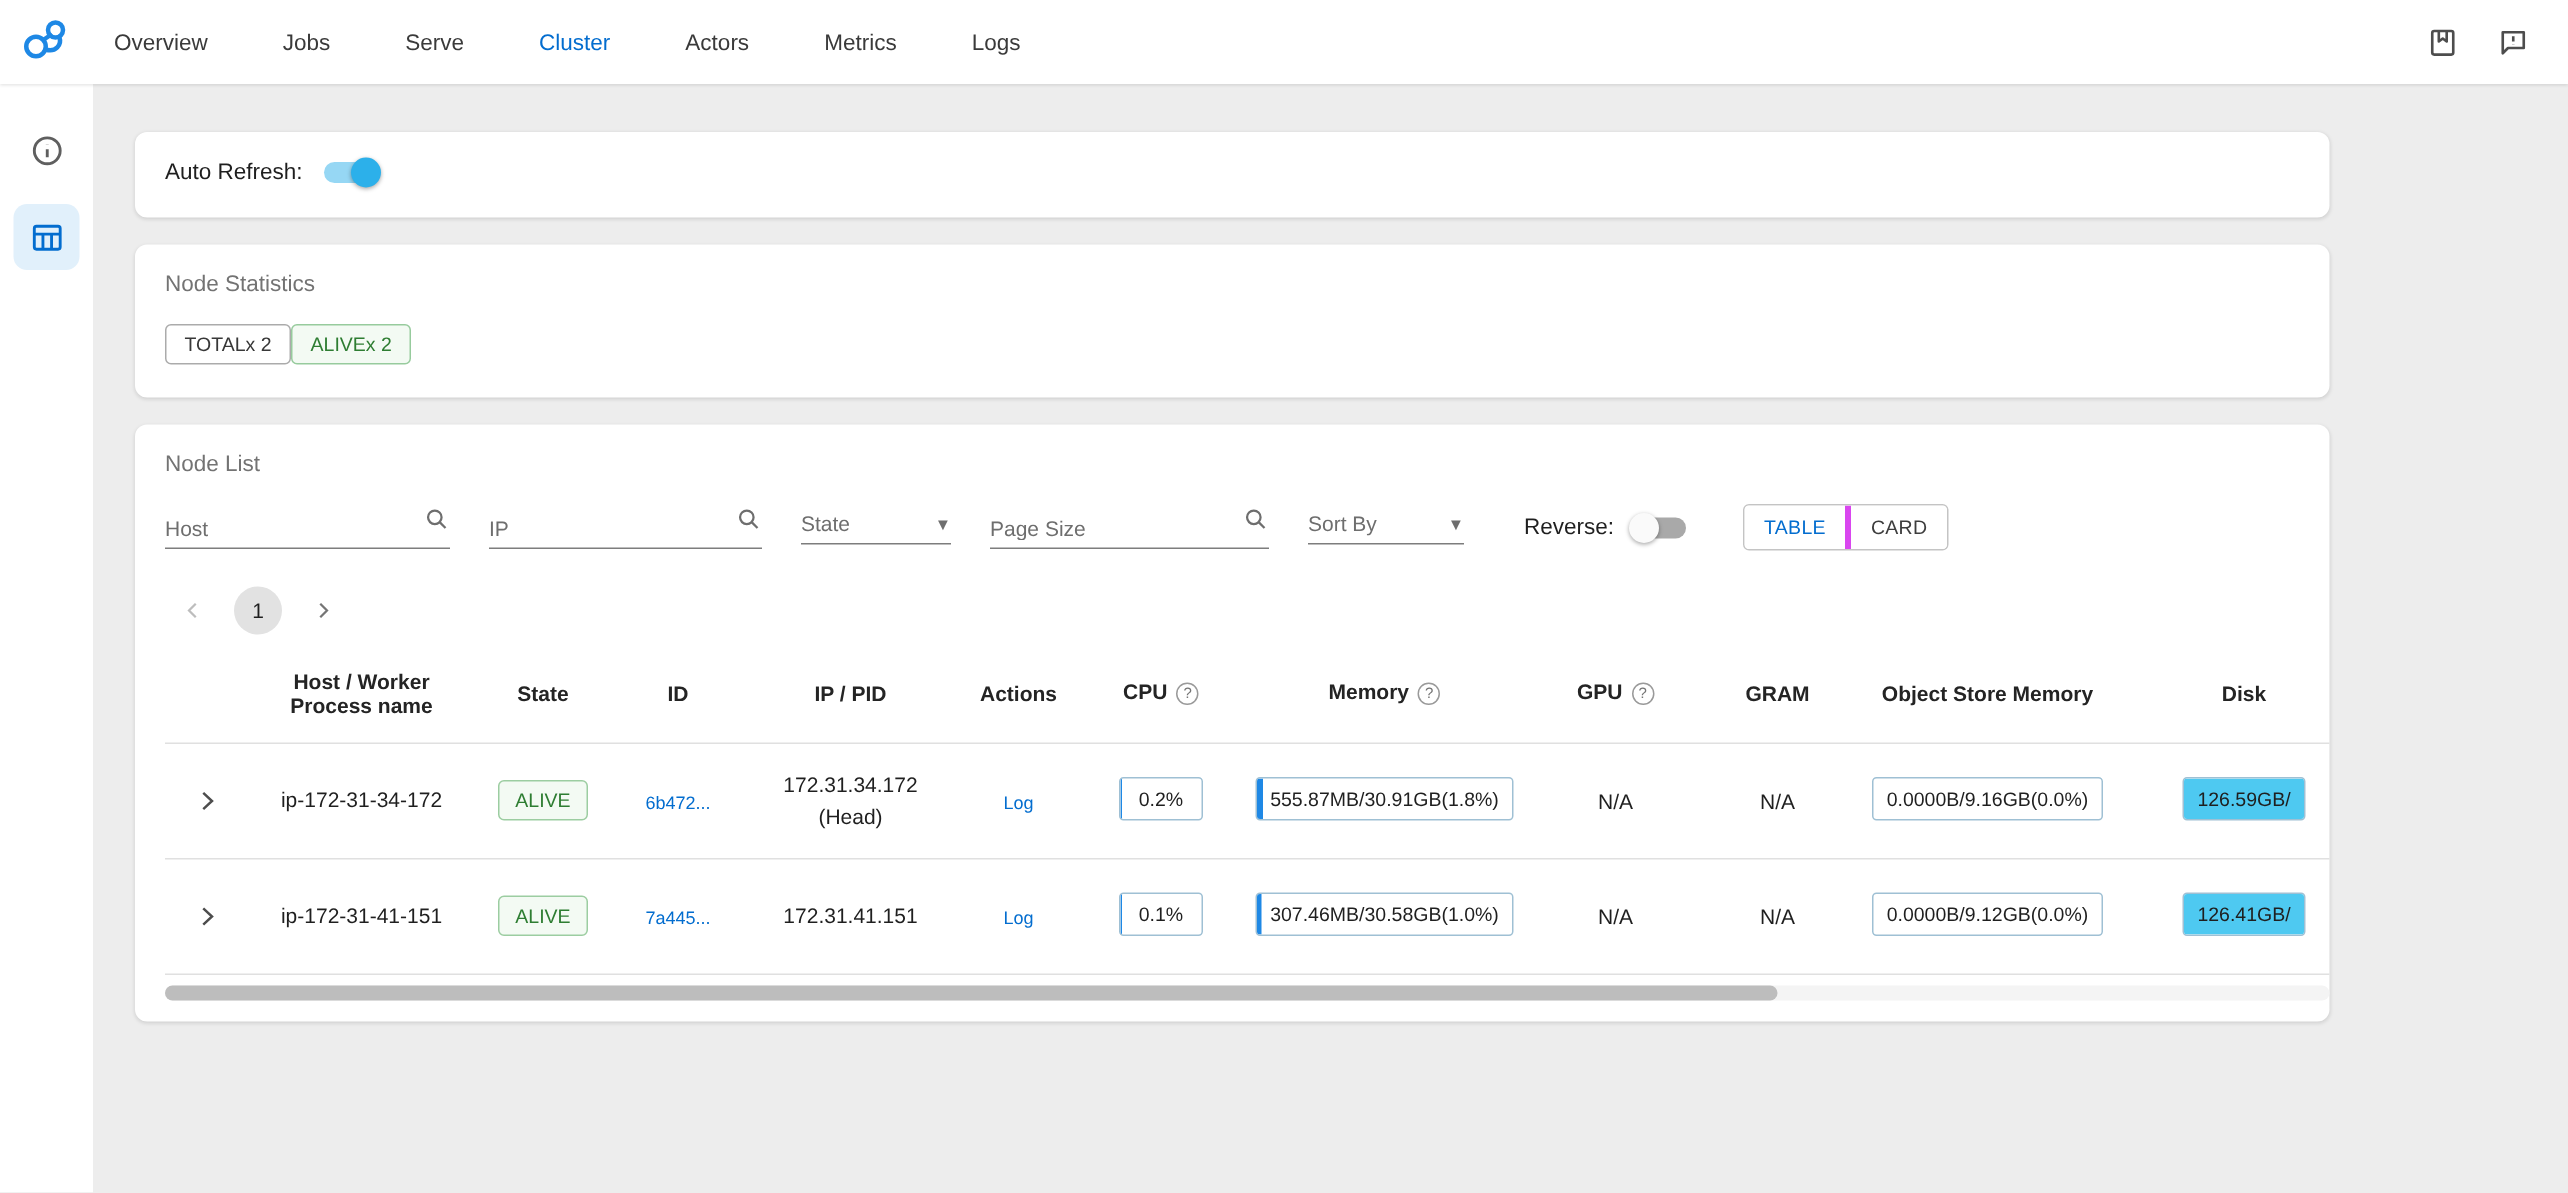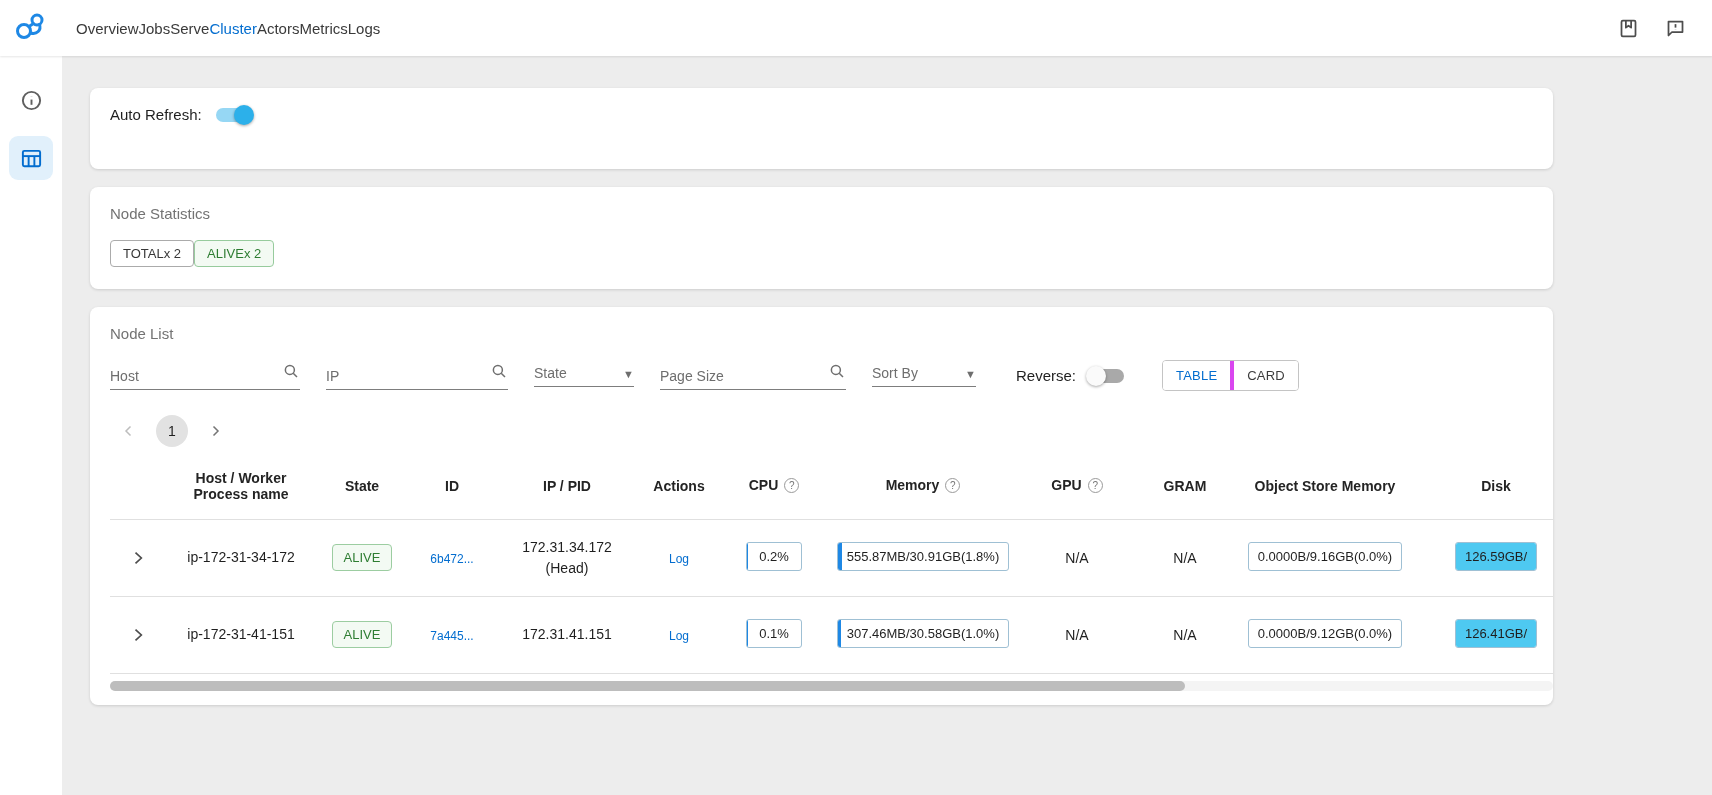--- a/index.html
+++ b/index.html
@@ -12,21 +12,21 @@
     color: #1f1f1f;
   }
 
   
   .navbar {
     position: absolute; top: 0; left: 0; width: 1712px; height: 56px;
     background: #fff; display: flex; align-items: center; z-index: 5;
     box-shadow: 0 1px 2px rgba(0,0,0,0.10);
   }
   .logo { margin: 0 16px 0 12px; display: flex; align-items: center; cursor: pointer; }
-  .nav-items { display: flex; margin-left: 12px; }
+  .nav-items { display: flex; gap: 50px; margin-left: 12px; }
   .nav-item { font-size: 15px; font-weight: 500; color: #3a3a3a; cursor: pointer; text-decoration: none; }
   .nav-item.active { color: #036DCF; }
   .nav-right { margin-left: auto; display: flex; gap: 26px; margin-right: 26px; align-items: center; }
   .nav-icon { cursor: pointer; display: flex; align-items: center; }
 
   
   .sidebar {
     position: absolute; top: 56px; left: 0; width: 62px; bottom: 0;
     background: #fff; display: flex; flex-direction: column; align-items: center;
     padding-top: 22px; gap: 14px; z-index: 4;
@@ -43,21 +43,21 @@
     background: #ededed; padding: 32px 0 0 28px; overflow: hidden;
   }
   .card {
     background: #fff; border-radius: 8px; width: 1463px;
     box-shadow: 0 1px 3px rgba(0,0,0,0.14);
     margin-bottom: 18px; padding: 18px 20px;
   }
 
   
   .card-overline { font-size: 14px; font-weight: 500; letter-spacing: 0.3px; color: #242424; margin-bottom: 20px; }
-  .auto-refresh-row { display: flex; align-items: center; margin-bottom: 28px; font-size: 15px; text-align: center; }
+  .auto-refresh-row { display: flex; align-items: center; margin-bottom: 4px; font-size: 15px; text-align: center; }
   .status-line { font-size: 15px; }
 
   
   .switch { position: relative; width: 34px; height: 14px; border-radius: 7px; background: #96d7f4; margin-left: 14px; display: inline-block; cursor: pointer; flex: none; }
   .switch .thumb { position: absolute; top: -3px; right: -4px; width: 20px; height: 20px; border-radius: 50%; background: #2cb0ea; box-shadow: 0 1px 3px rgba(0,0,0,0.35); }
   .switch.off { background: #a9a9a9; }
   .switch.off .thumb { left: -4px; right: auto; background: #fafafa; }
 
   
   .section-title { font-size: 15px; font-weight: 500; color: #737373; margin-bottom: 18px; }

